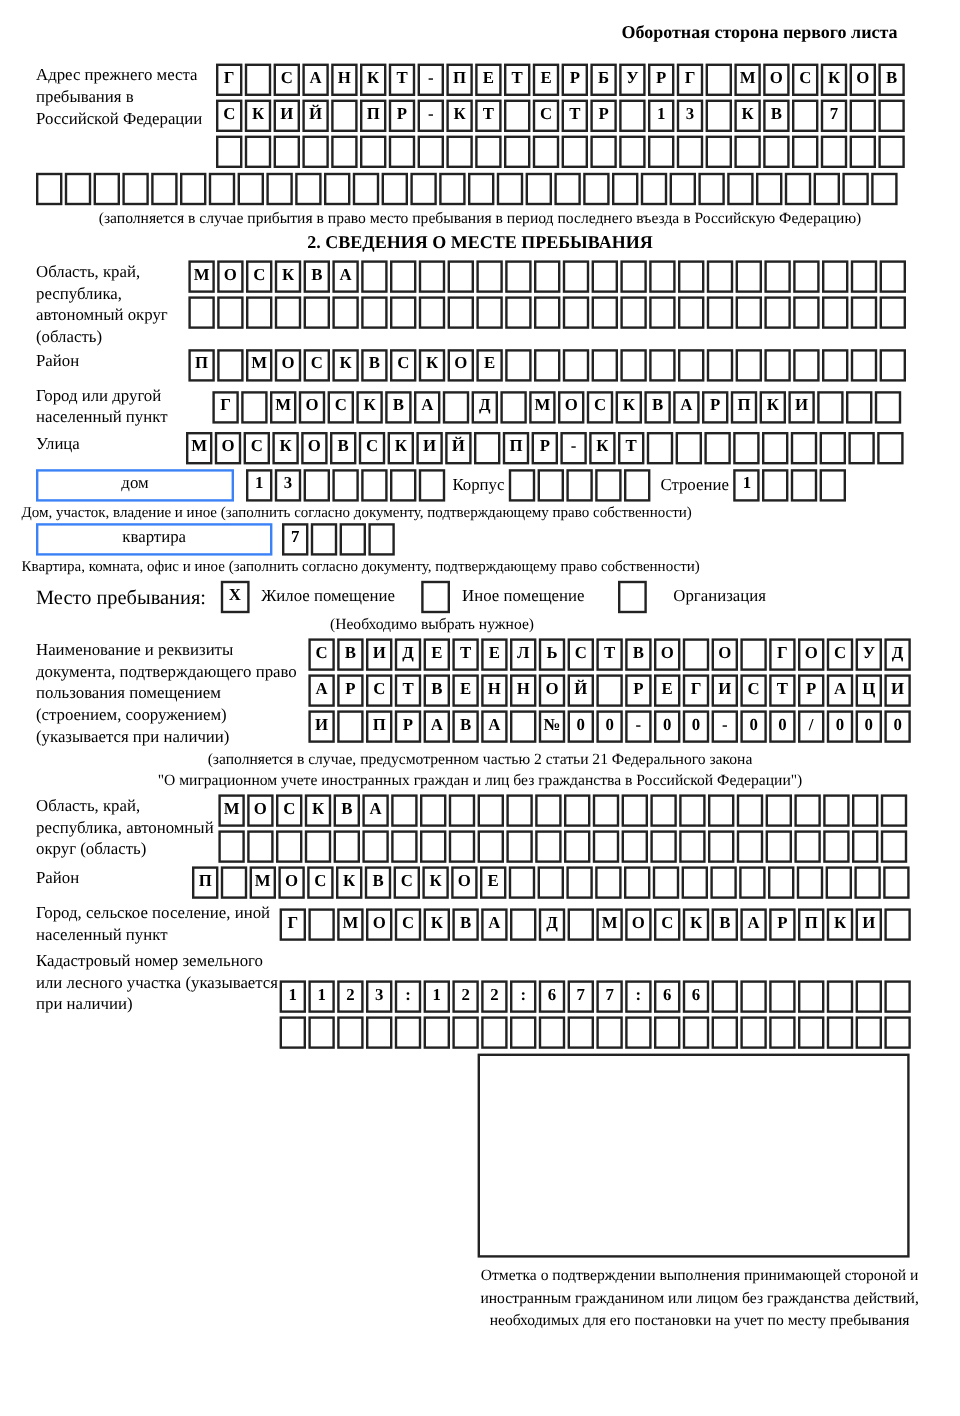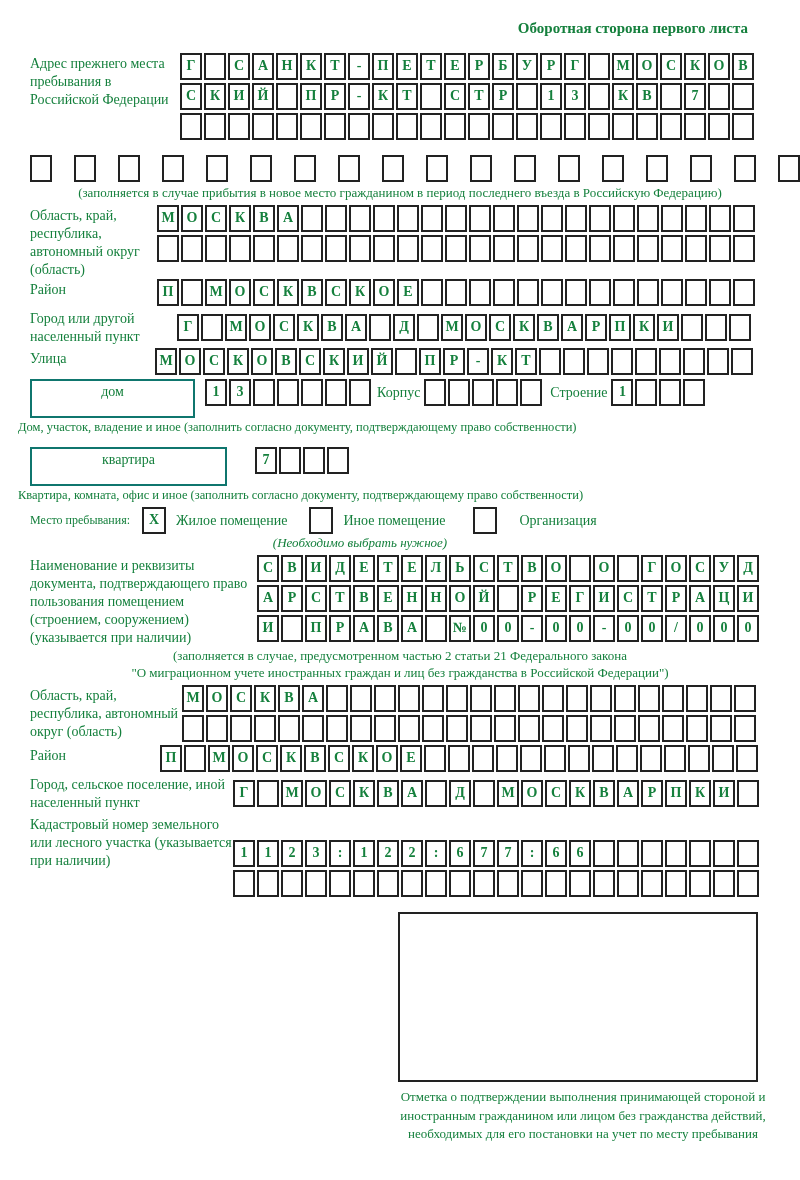--- a/index.html
+++ b/index.html
@@ -1,52 +1,52 @@
 <!DOCTYPE html>
 <html><head>
 <meta charset="utf-8">
 <style>
   html,body{margin:0;padding:0;background:#fff;}
   .page{
     width:800px;height:1180px;box-sizing:border-box;overflow:hidden;
-    background:#fff;color:#15803d;position:relative;padding-top:20px;
+    background:#fff;color:#000000;position:relative;padding-top:20px;
     font-family:"Liberation Serif","DejaVu Serif",serif;
   }
   .header-note{text-align:right;padding-right:52px;font-size:15px;font-weight:600;}
   .field{display:flex;margin-left:30px;}
   .field.vcenter{align-items:center;}
   .label{font-size:14px;line-height:18px;padding-top:2px;flex:0 0 auto;}
   .w150{width:150px;} .w128{width:127px;} .w148{width:147px;} .w126{width:125px;}
   .w225{width:227px;} .w152{width:152px;} .w130{width:130px;} .w203{width:203px;}
   .rows{display:flex;flex-direction:column;}
   .rows .grid-row{margin-bottom:3px;}
   .grid-row{display:flex;}
   .cell{
     box-sizing:border-box;flex:0 0 22px;width:22px;height:27px;
     border:2px solid #222;margin-right:2px;text-align:center;
     font-size:14px;line-height:22px;font-weight:600;
   }
-  .bigbox{box-sizing:border-box;height:39px;border:2px solid #0f766e;text-align:center;
+  .bigbox{box-sizing:border-box;height:27px;border:2px solid #3b82f6;text-align:center;
     font-size:14px;line-height:22px;flex:0 0 auto;}
   .dombox{width:165px;margin-right:10px;}
   .kvbox{width:197px;margin-right:8px;}
   .inline-label{font-size:14px;line-height:27px;margin:0 4px;}
   .gap-l{margin-left:6px;}
   .caption{margin-left:18px;font-size:12.5px;line-height:16px;margin-top:1px;}
   .note{font-size:13px;line-height:17px;text-align:center;}
   .sec-title{ text-align:center;font-weight:bold;font-size:15px;line-height:19px;}
   .mesto-row{margin-left:30px;display:flex;align-items:center;}
-  .mesto-label{font-size:12px;margin-right:12px;text-align:right;}
+  .mesto-label{font-size:17px;margin-right:12px;text-align:right;}
   .opt{font-size:14px;margin-left:10px;}
   .chk{box-sizing:border-box;flex:0 0 24px;width:24px;height:27px;border:2px solid #222;
     text-align:center;font-size:14px;line-height:22px;font-weight:600;}
   .sp22{margin-left:22px;} .sp28{margin-left:28px;}
   .stamp-box{margin-left:398px;width:360px;height:170px;border:2px solid #222;box-sizing:border-box;}
   .stamp-caption{margin-left:385px;width:396px;text-align:center;font-size:13px;line-height:18.5px;margin-top:6px;}
-  .mt2{margin-top:2px;} .mt3{margin-top:12px;gap:20px;} .mt4{margin-top:4px;}
+  .mt2{margin-top:2px;} .mt3{margin-top:1px;} .mt4{margin-top:4px;}
   .mt6{margin-top:6px;} .mt16{margin-top:16px;}
 </style>
 </head>
 <body>
 
 <div class="page">
 
   <div class="header-note">Оборотная сторона первого листа</div>
 
   <div class="field mt16">
@@ -157,22 +157,23 @@
       <span class="cell"></span>
       <span class="cell"></span>
       <span class="cell"></span>
       <span class="cell"></span>
       <span class="cell"></span>
       <span class="cell"></span>
       <span class="cell"></span>
       <span class="cell"></span>
       <span class="cell"></span>
     </div>
-  <div class="note mt2">(заполняется в случае прибытия в новое место гражданином в период последнего въезда в Российскую Федерацию)</div>
-
+  <div class="note mt2">(заполняется в случае прибытия в право место пребывания в период последнего въезда в Российскую Федерацию)</div>
+
+  <div class="sec-title mt4">2. СВЕДЕНИЯ О МЕСТЕ ПРЕБЫВАНИЯ</div>
 
   <div class="field mt4">
     <div class="label w128">Область, край, республика, автономный округ (область)</div>
     <div class="rows">
       <div class="grid-row">
           <span class="cell">М</span>
           <span class="cell">О</span>
           <span class="cell">С</span>
           <span class="cell">К</span>
           <span class="cell">В</span>
@@ -361,21 +362,21 @@
 
   <div class="mesto-row mt4">
     <span class="mesto-label">Место пребывания:</span>
     <span class="chk">X</span>
     <span class="opt">Жилое помещение</span>
     <span class="chk sp22"></span>
     <span class="opt">Иное помещение</span>
     <span class="chk sp28"></span>
     <span class="opt sp22">Организация</span>
   </div>
-  <div class="note" style="width:660px;margin-left:30px;font-style:italic;">(Необходимо выбрать нужное)</div>
+  <div class="note" style="width:660px;margin-left:30px;">(Необходимо выбрать нужное)</div>
 
   <div class="field mt4">
     <div class="label w225">Наименование и реквизиты документа, подтверждающего право пользования помещением (строением, сооружением) (указывается при наличии)</div>
     <div class="rows">
       <div class="grid-row">
           <span class="cell">С</span>
           <span class="cell">В</span>
           <span class="cell">И</span>
           <span class="cell">Д</span>
           <span class="cell">Е</span>

